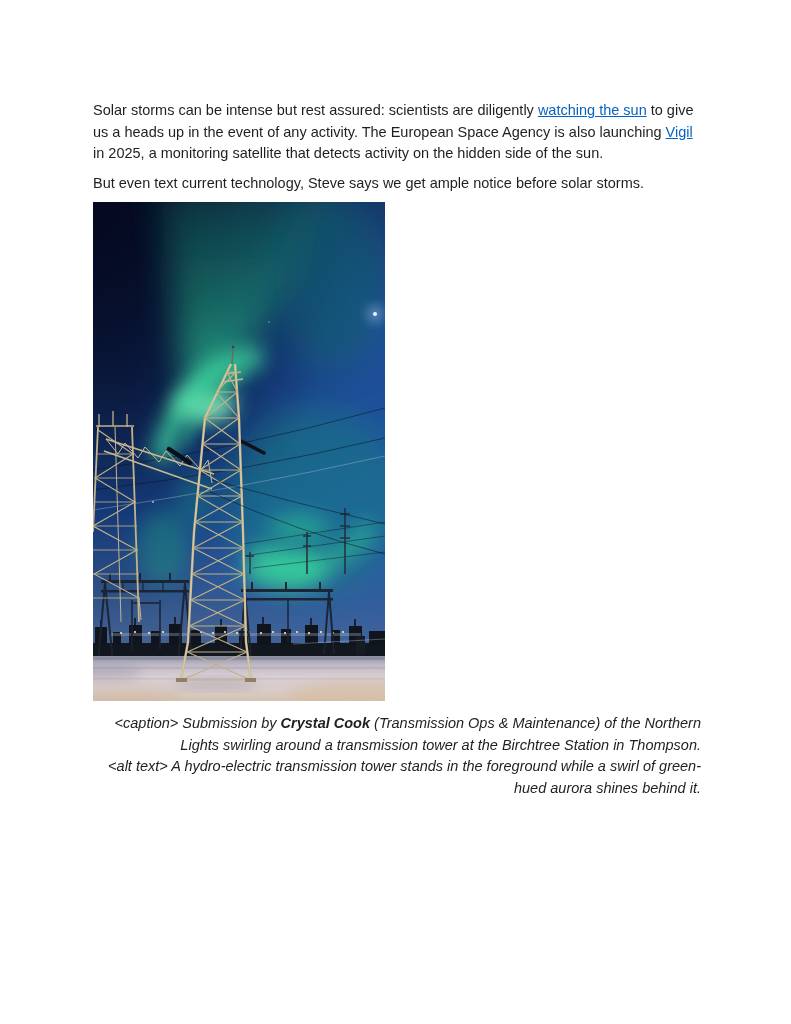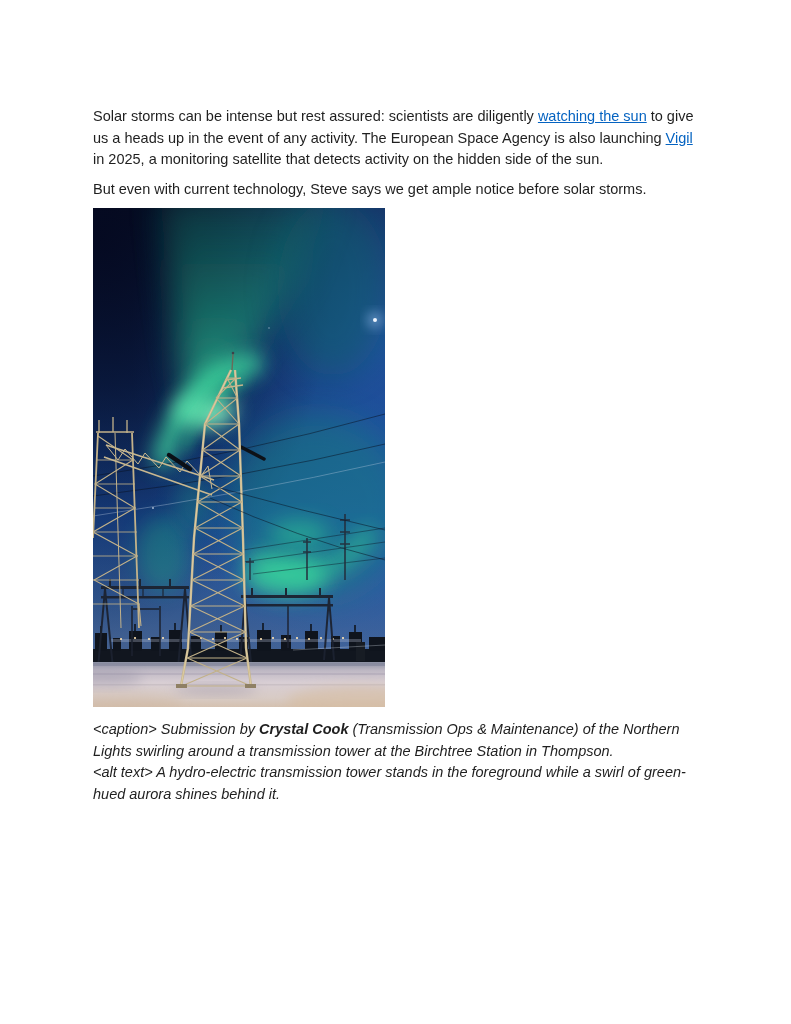--- a/index.html
+++ b/index.html
@@ -6,51 +6,51 @@
   .page {
     position:relative;
     width:791px; height:1024px;
     background:#ffffff;
     font-family:"Liberation Sans","DejaVu Sans",sans-serif;
     color:#1f1f1f;
     overflow:hidden;
   }
   .content {
     position:absolute;
-    left:93px; top:106px;
+    left:93px; top:100px;
     width:608px;
   }
   .content p {
     margin:0 0 8px 0;
     font-size:14.5px;
     line-height:21.5px;
   }
   a.link {
     color:#0563c1;
     text-decoration:underline;
     cursor:pointer;
   }
   figure.photo {
     margin:4px 0 12px 0;
     width:292px; height:499px;
     line-height:0;
   }
   figure.photo svg { display:block; }
-  p.caption { font-style:italic; }
+  p.caption { font-style:italic;text-align:right; }
   p.caption .author { font-weight:bold; }
 </style>
 </head>
 <body>
 
 <div class="page">
   <div class="content">
 
     <p><span>Solar storms can be intense but rest assured: scientists are diligently </span><a class="link">watching the sun</a><span> to give us a heads up in the event of any activity. The European Space Agency is also launching </span><a class="link">Vigil</a><span> in 2025, a monitoring satellite that detects activity on the hidden side of the sun.</span></p>
 
-    <p>But even with current technology, Steve says we get ample notice before solar storms.</p>
+    <p>But even text current technology, Steve says we get ample notice before solar storms.</p>
 
 
     <figure class="photo" aria-label="Northern Lights swirling behind a hydro-electric transmission tower at the Birchtree Station in Thompson">
       <svg width="292" height="499" viewBox="0 0 292 499" xmlns="http://www.w3.org/2000/svg">
         <defs>
           <linearGradient id="skyV" x1="0" y1="0" x2="0" y2="1">
             <stop offset="0" stop-color="#081027"></stop>
             <stop offset="0.35" stop-color="#0f2a5c"></stop>
             <stop offset="0.62" stop-color="#1b4a94"></stop>
             <stop offset="0.8" stop-color="#33588f"></stop>

